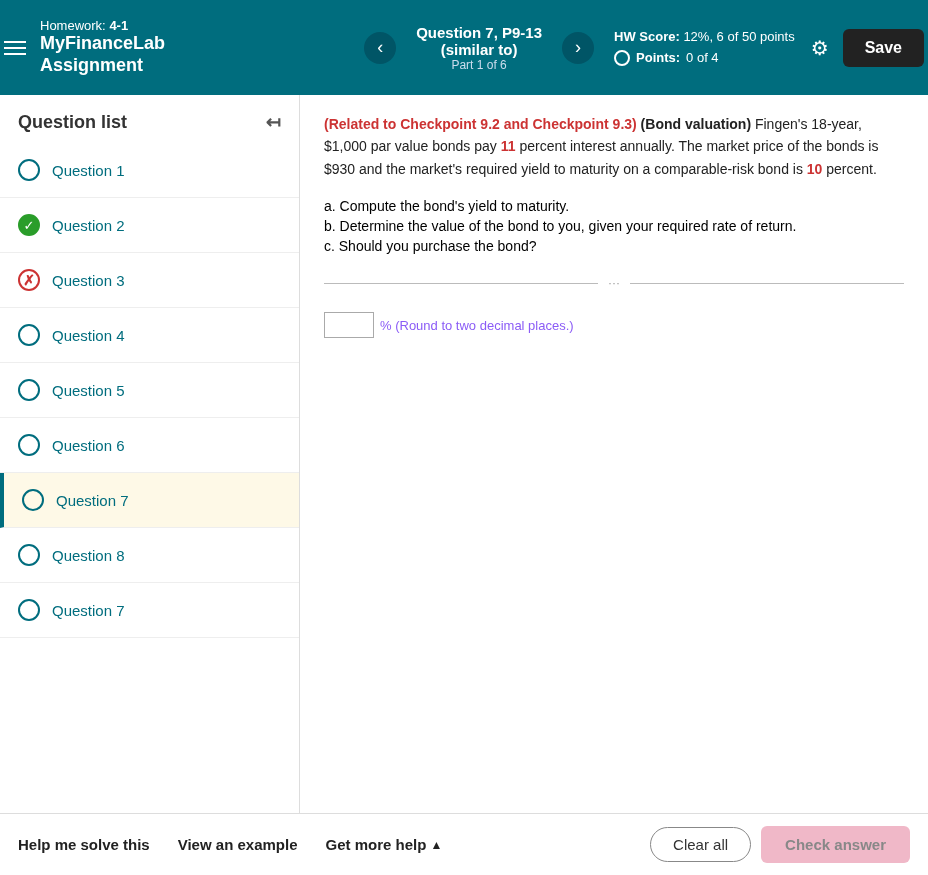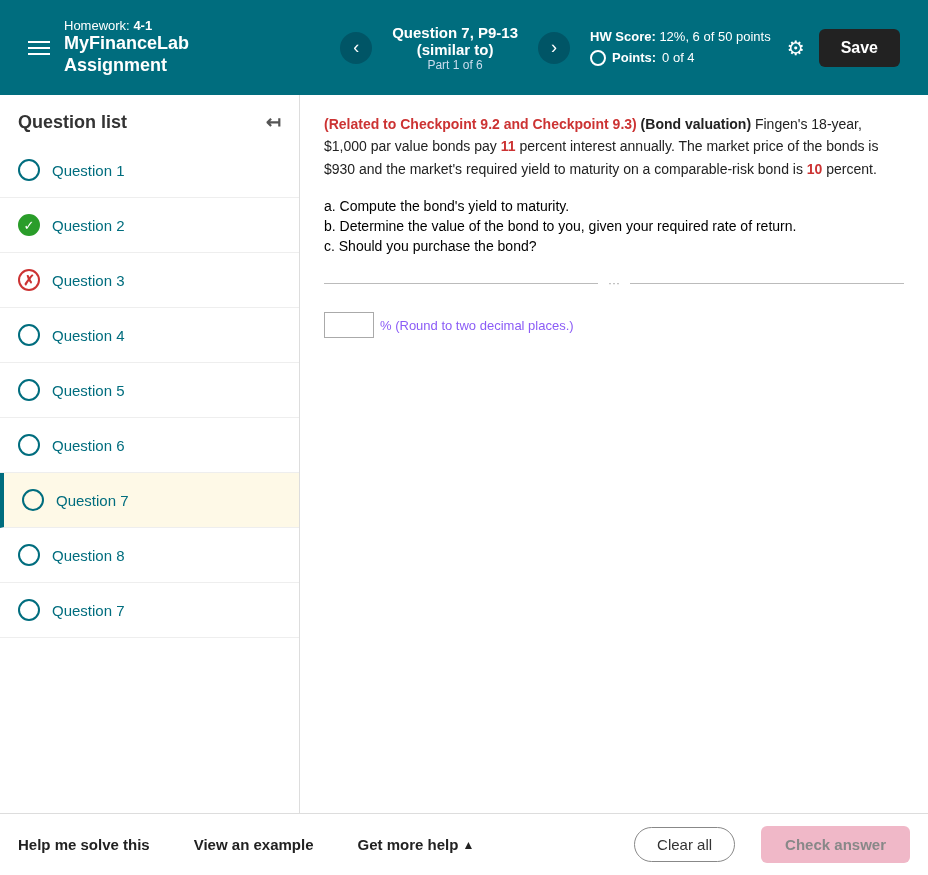--- a/index.html
+++ b/index.html
@@ -4,21 +4,21 @@
   <style>
     * { box-sizing: border-box; margin: 0; padding: 0; }
     body { font-family: Arial, sans-serif; font-size: 14px; background: #fff; width: 928px; height: 875px; overflow: hidden; display: flex; flex-direction: column; }
 
     
     .header {
       background: #006d7e;
       color: #fff;
       display: flex;
       align-items: center;
-      padding: 0 28px;
+      padding: 0 4px;
       height: 95px;
       flex-shrink: 0;
     }
     .header-menu {
       margin-right: 14px;
       cursor: pointer;
       font-size: 20px;
       display: flex;
       flex-direction: column;
       gap: 4px;
@@ -236,21 +236,21 @@
       font-size: 13px;
     }
 
     
     .footer {
       display: flex;
       align-items: center;
       padding: 10px 18px;
       border-top: 1px solid #ddd;
       background: #fff;
-      gap: 16px;
+      gap: 0;
       flex-shrink: 0;
       height: 62px;
     }
     .footer-btn {
       background: none;
       border: none;
       font-size: 15px;
       font-weight: bold;
       color: #222;
       cursor: pointer;

